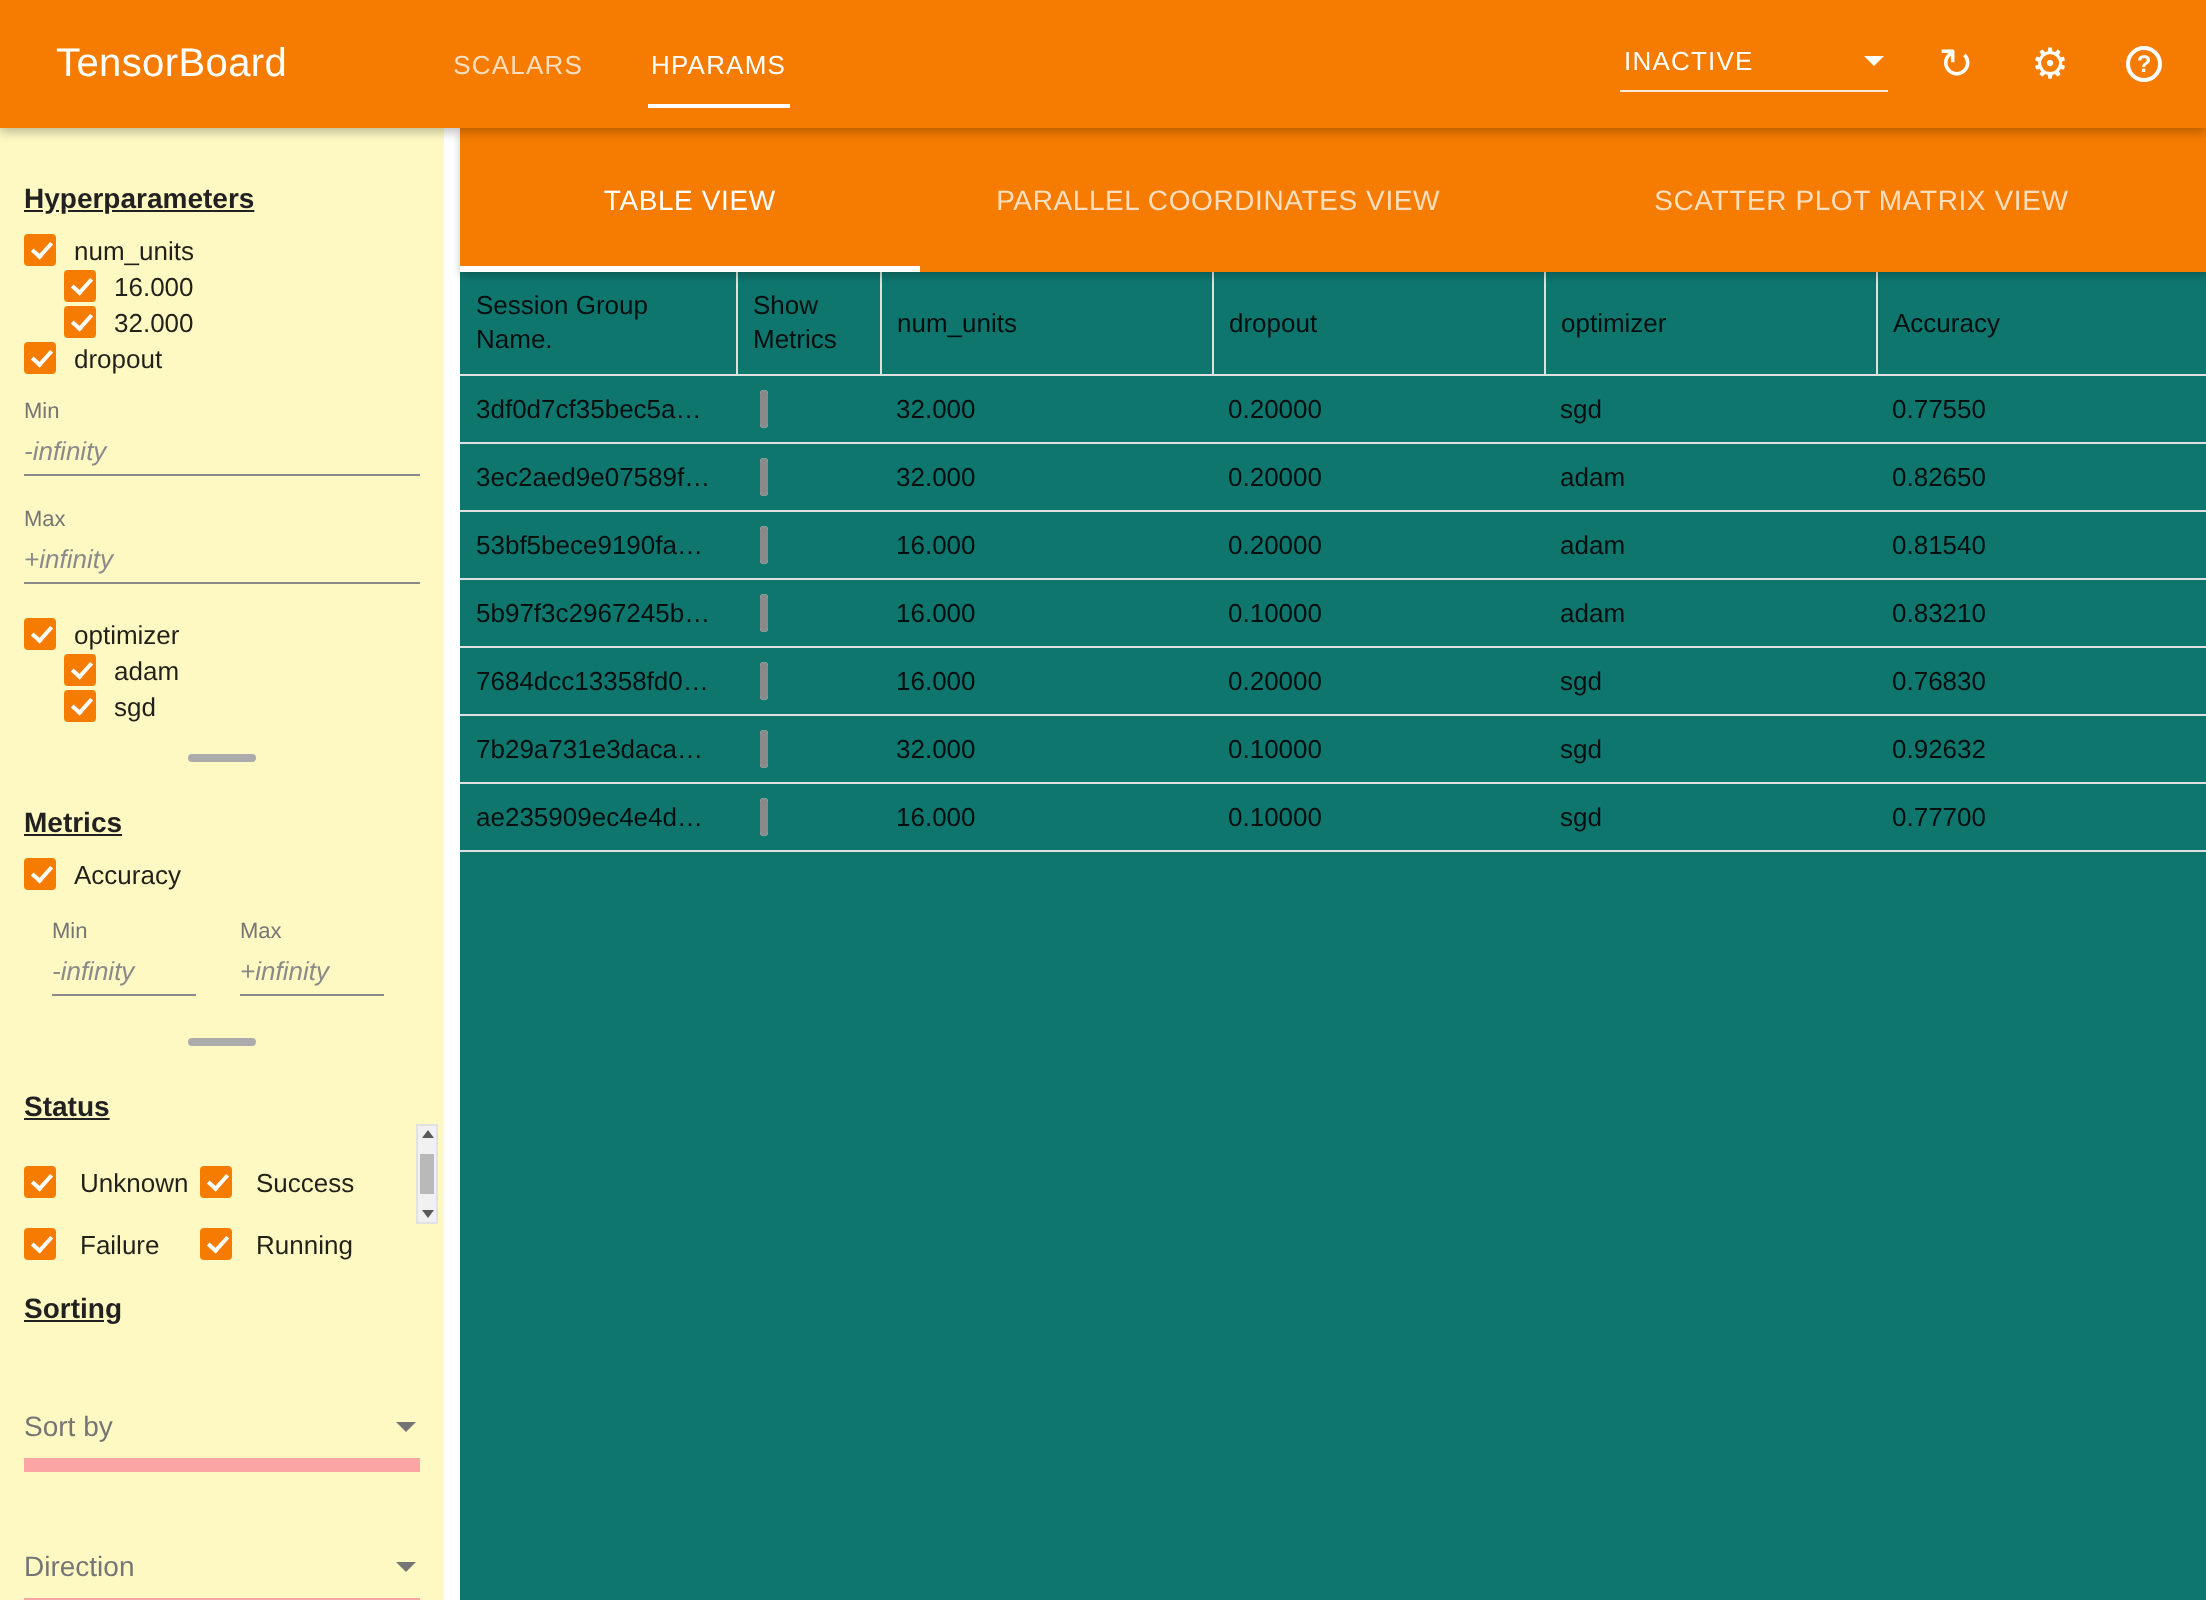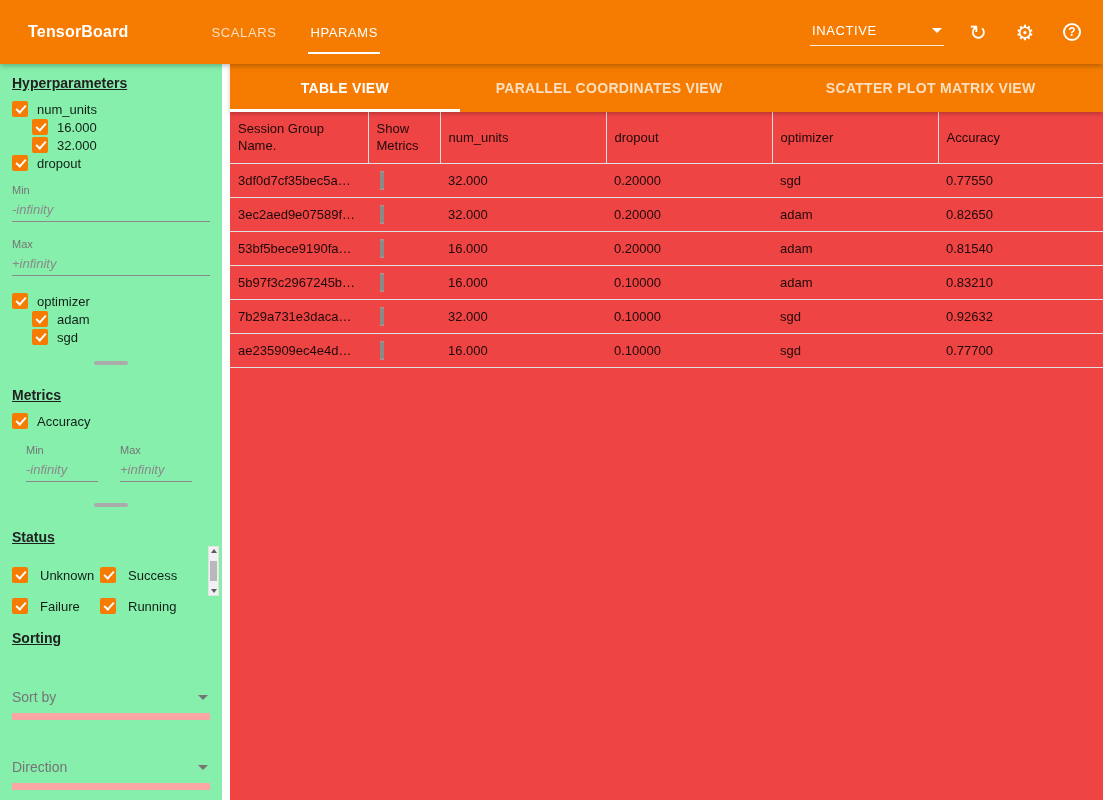--- a/index.html
+++ b/index.html
@@ -16,22 +16,22 @@
     height: 64px;
     background: #f57c00;
     display: flex;
     align-items: center;
     color: #fff;
     position: relative;
     z-index: 20;
     box-shadow: 0 2px 5px rgba(0,0,0,0.26);
   }
   .logo {
-    font-size: 16px;
-    font-weight: 700;
+    font-size: 20px;
+    font-weight: 400;
     margin-left: 28px;
     letter-spacing: 0.2px;
   }
   .top-tabs { display: flex; height: 100%; margin-left: 66px; }
   .top-tab {
     display: flex; align-items: center;
     padding: 0 17px;
     font-size: 13px;
     letter-spacing: 0.6px;
     color: rgba(255,255,255,0.75);
@@ -86,23 +86,23 @@
     font-size: 12px; font-weight: 700;
   }
 
   
   .content { display: flex; height: 736px; }
 
   
   .sidebar {
     width: 222px;
     flex: none;
-    background: #86efac;
+    background: #fef9c3;
     overflow: hidden;
-    padding-top: 0;
+    padding-top: 16px;
   }
   .side-section { padding: 2px 12px 4px; position: relative; }
   .side-heading {
     font-size: 14px;
     font-weight: 700;
     text-decoration: underline;
     color: #212121;
     margin: 9px 0 9px;
   }
   .cb-row {
@@ -212,48 +212,47 @@
 
   
   .main {
     flex: 1;
     margin-left: 8px;
     display: flex;
     flex-direction: column;
     min-width: 0;
   }
   .view-tabs {
-    height: 48px;
+    height: 72px;
     background: #f57c00;
     display: flex;
     box-shadow: 0 2px 4px rgba(0,0,0,0.22);
     position: relative;
     z-index: 10;
-    font-weight: bold;
   }
   .view-tab {
     display: flex; align-items: center; justify-content: center;
     color: rgba(255,255,255,0.75);
     font-size: 14px;
     letter-spacing: 0.3px;
     position: relative;
     cursor: pointer;
   }
   .view-tab:nth-child(1) { flex: 1; }
   .view-tab:nth-child(2) { flex: 1.3; }
   .view-tab:nth-child(3) { flex: 1.5; }
   .view-tab.active { color: #fff; }
   .view-tab.active::after {
     content: '';
     position: absolute;
     left: 0; right: 0; bottom: 0;
     height: 3px;
     background: #fff;
   }
-  .table-wrap { flex: 1; overflow: hidden; background: #ef4444; }
+  .table-wrap { flex: 1; overflow: hidden; background: #0f766e; }
   table {
     border-collapse: collapse;
     width: 100%;
     font-size: 13px;
     color: rgba(0,0,0,0.87);
     table-layout: fixed;
   }
   thead th {
     font-weight: 400;
     text-align: left;
@@ -482,20 +481,28 @@
           </tr>
           <tr>
             <td>5b97f3c2967245b…</td>
             <td class="td-check"><span class="cb"></span></td>
             <td>16.000</td>
             <td>0.10000</td>
             <td>adam</td>
             <td>0.83210</td>
           </tr>
           <tr>
+            <td>7684dcc13358fd0…</td>
+            <td class="td-check"><span class="cb"></span></td>
+            <td>16.000</td>
+            <td>0.20000</td>
+            <td>sgd</td>
+            <td>0.76830</td>
+          </tr>
+          <tr>
             <td>7b29a731e3daca…</td>
             <td class="td-check"><span class="cb"></span></td>
             <td>32.000</td>
             <td>0.10000</td>
             <td>sgd</td>
             <td>0.92632</td>
           </tr>
           <tr>
             <td>ae235909ec4e4d…</td>
             <td class="td-check"><span class="cb"></span></td>

